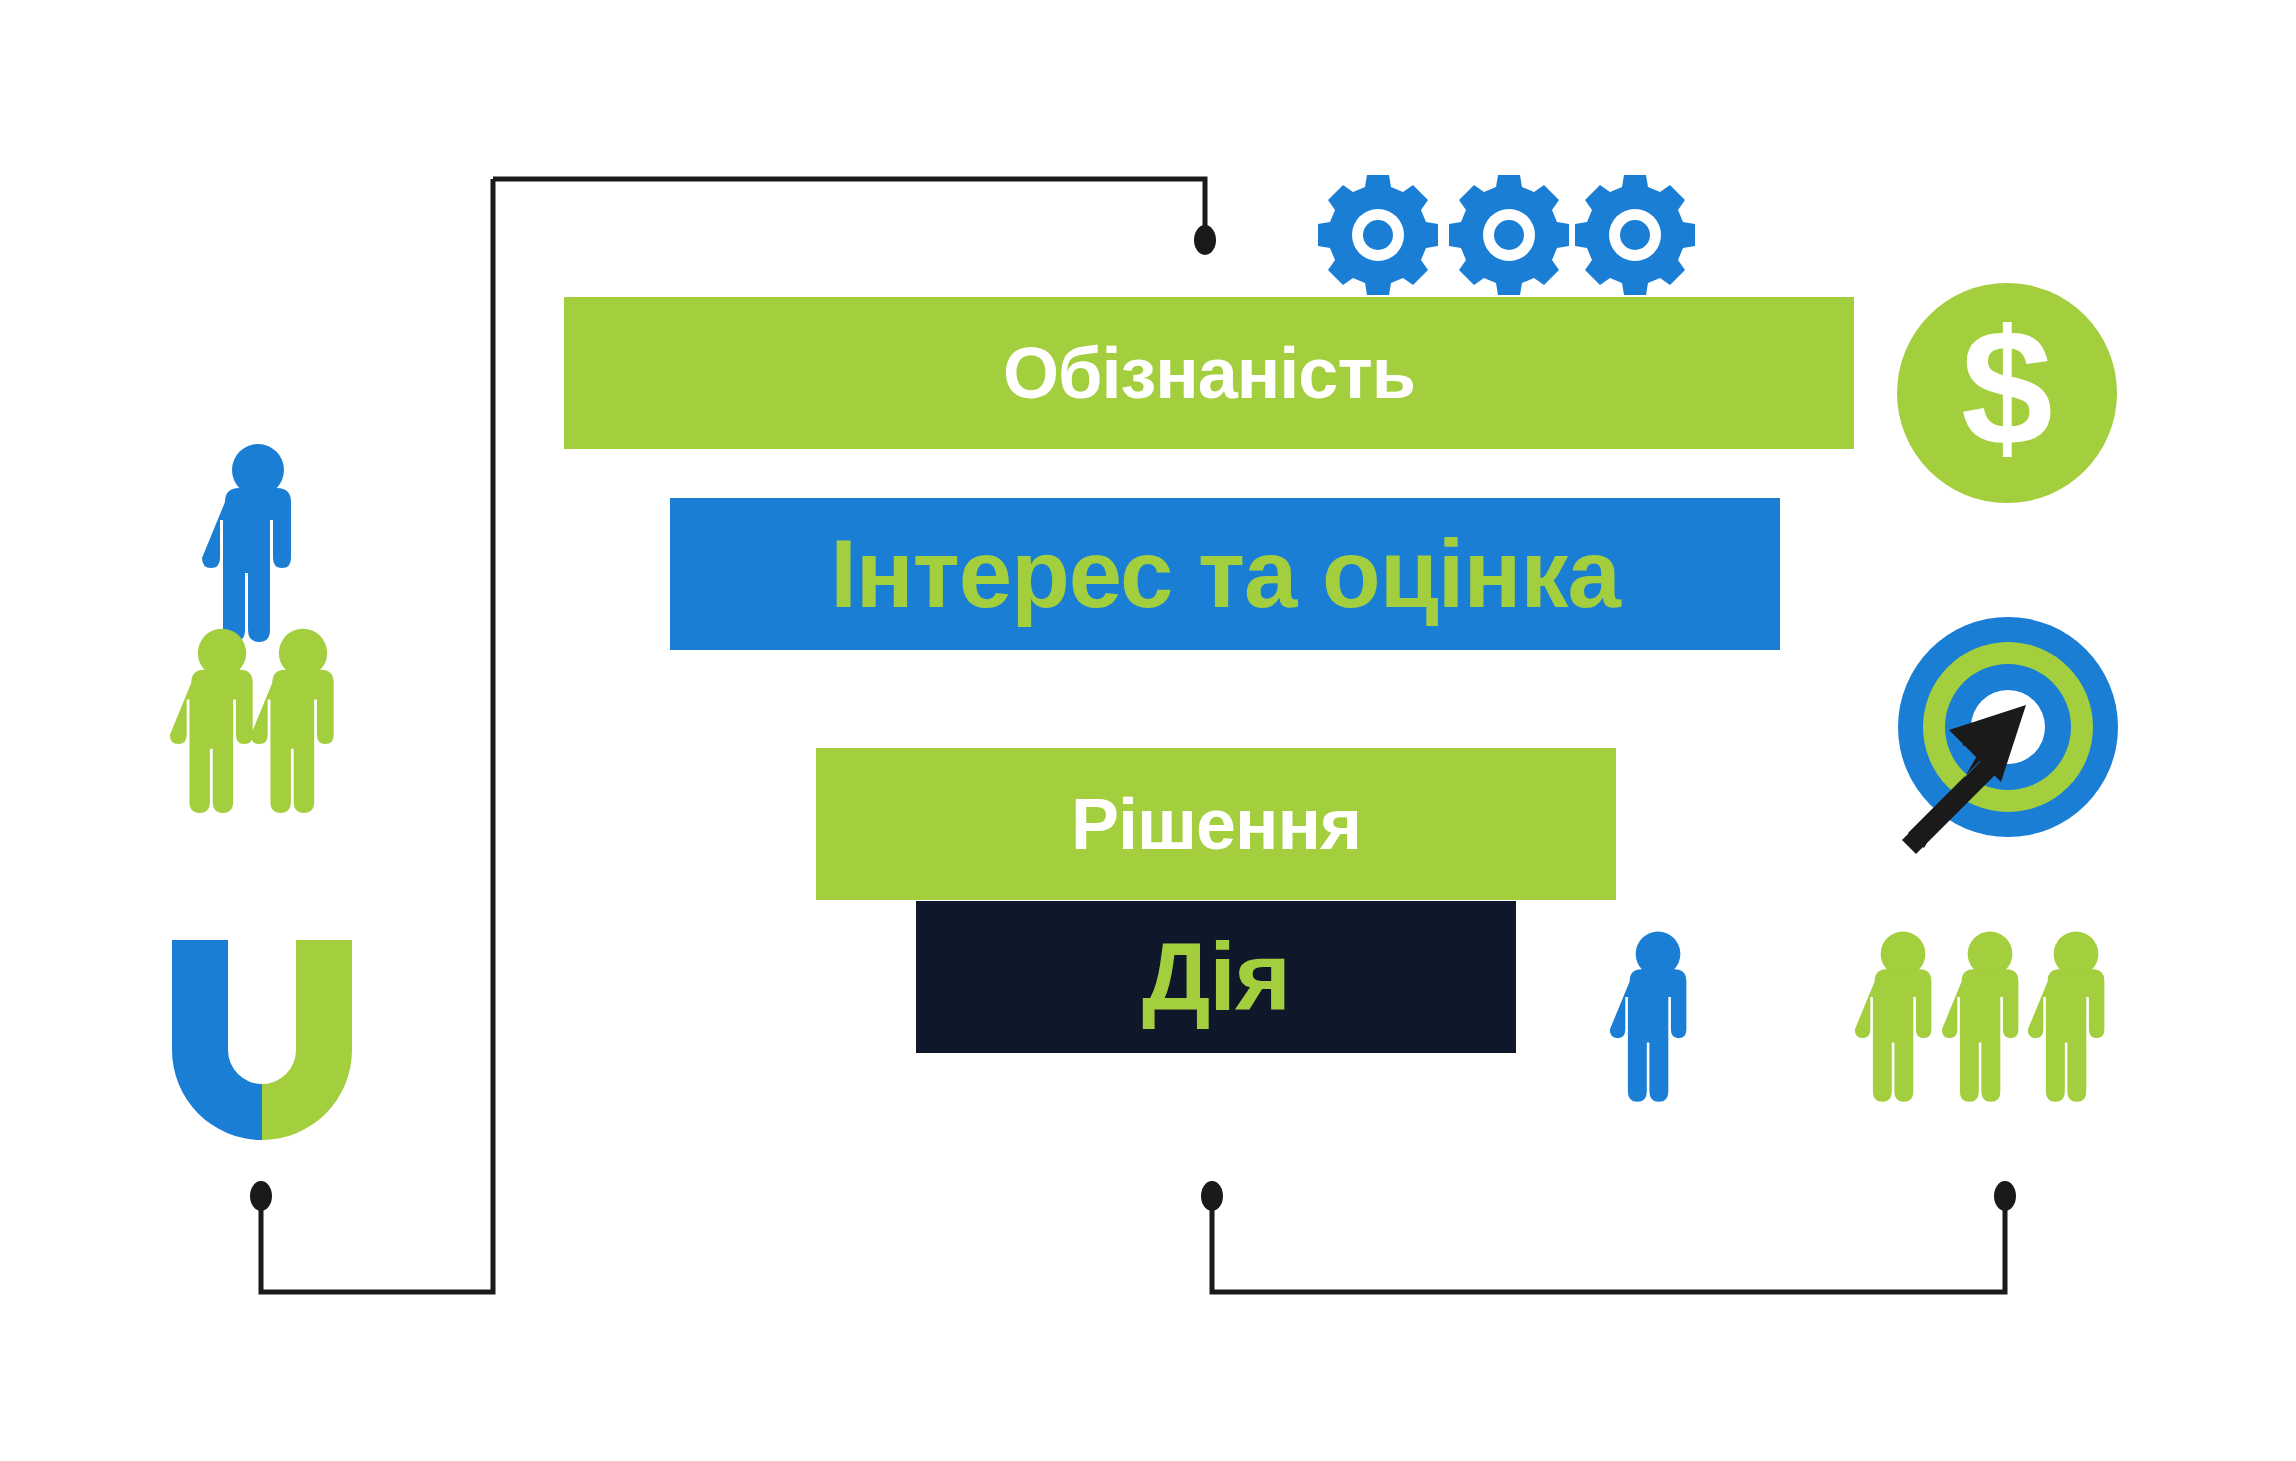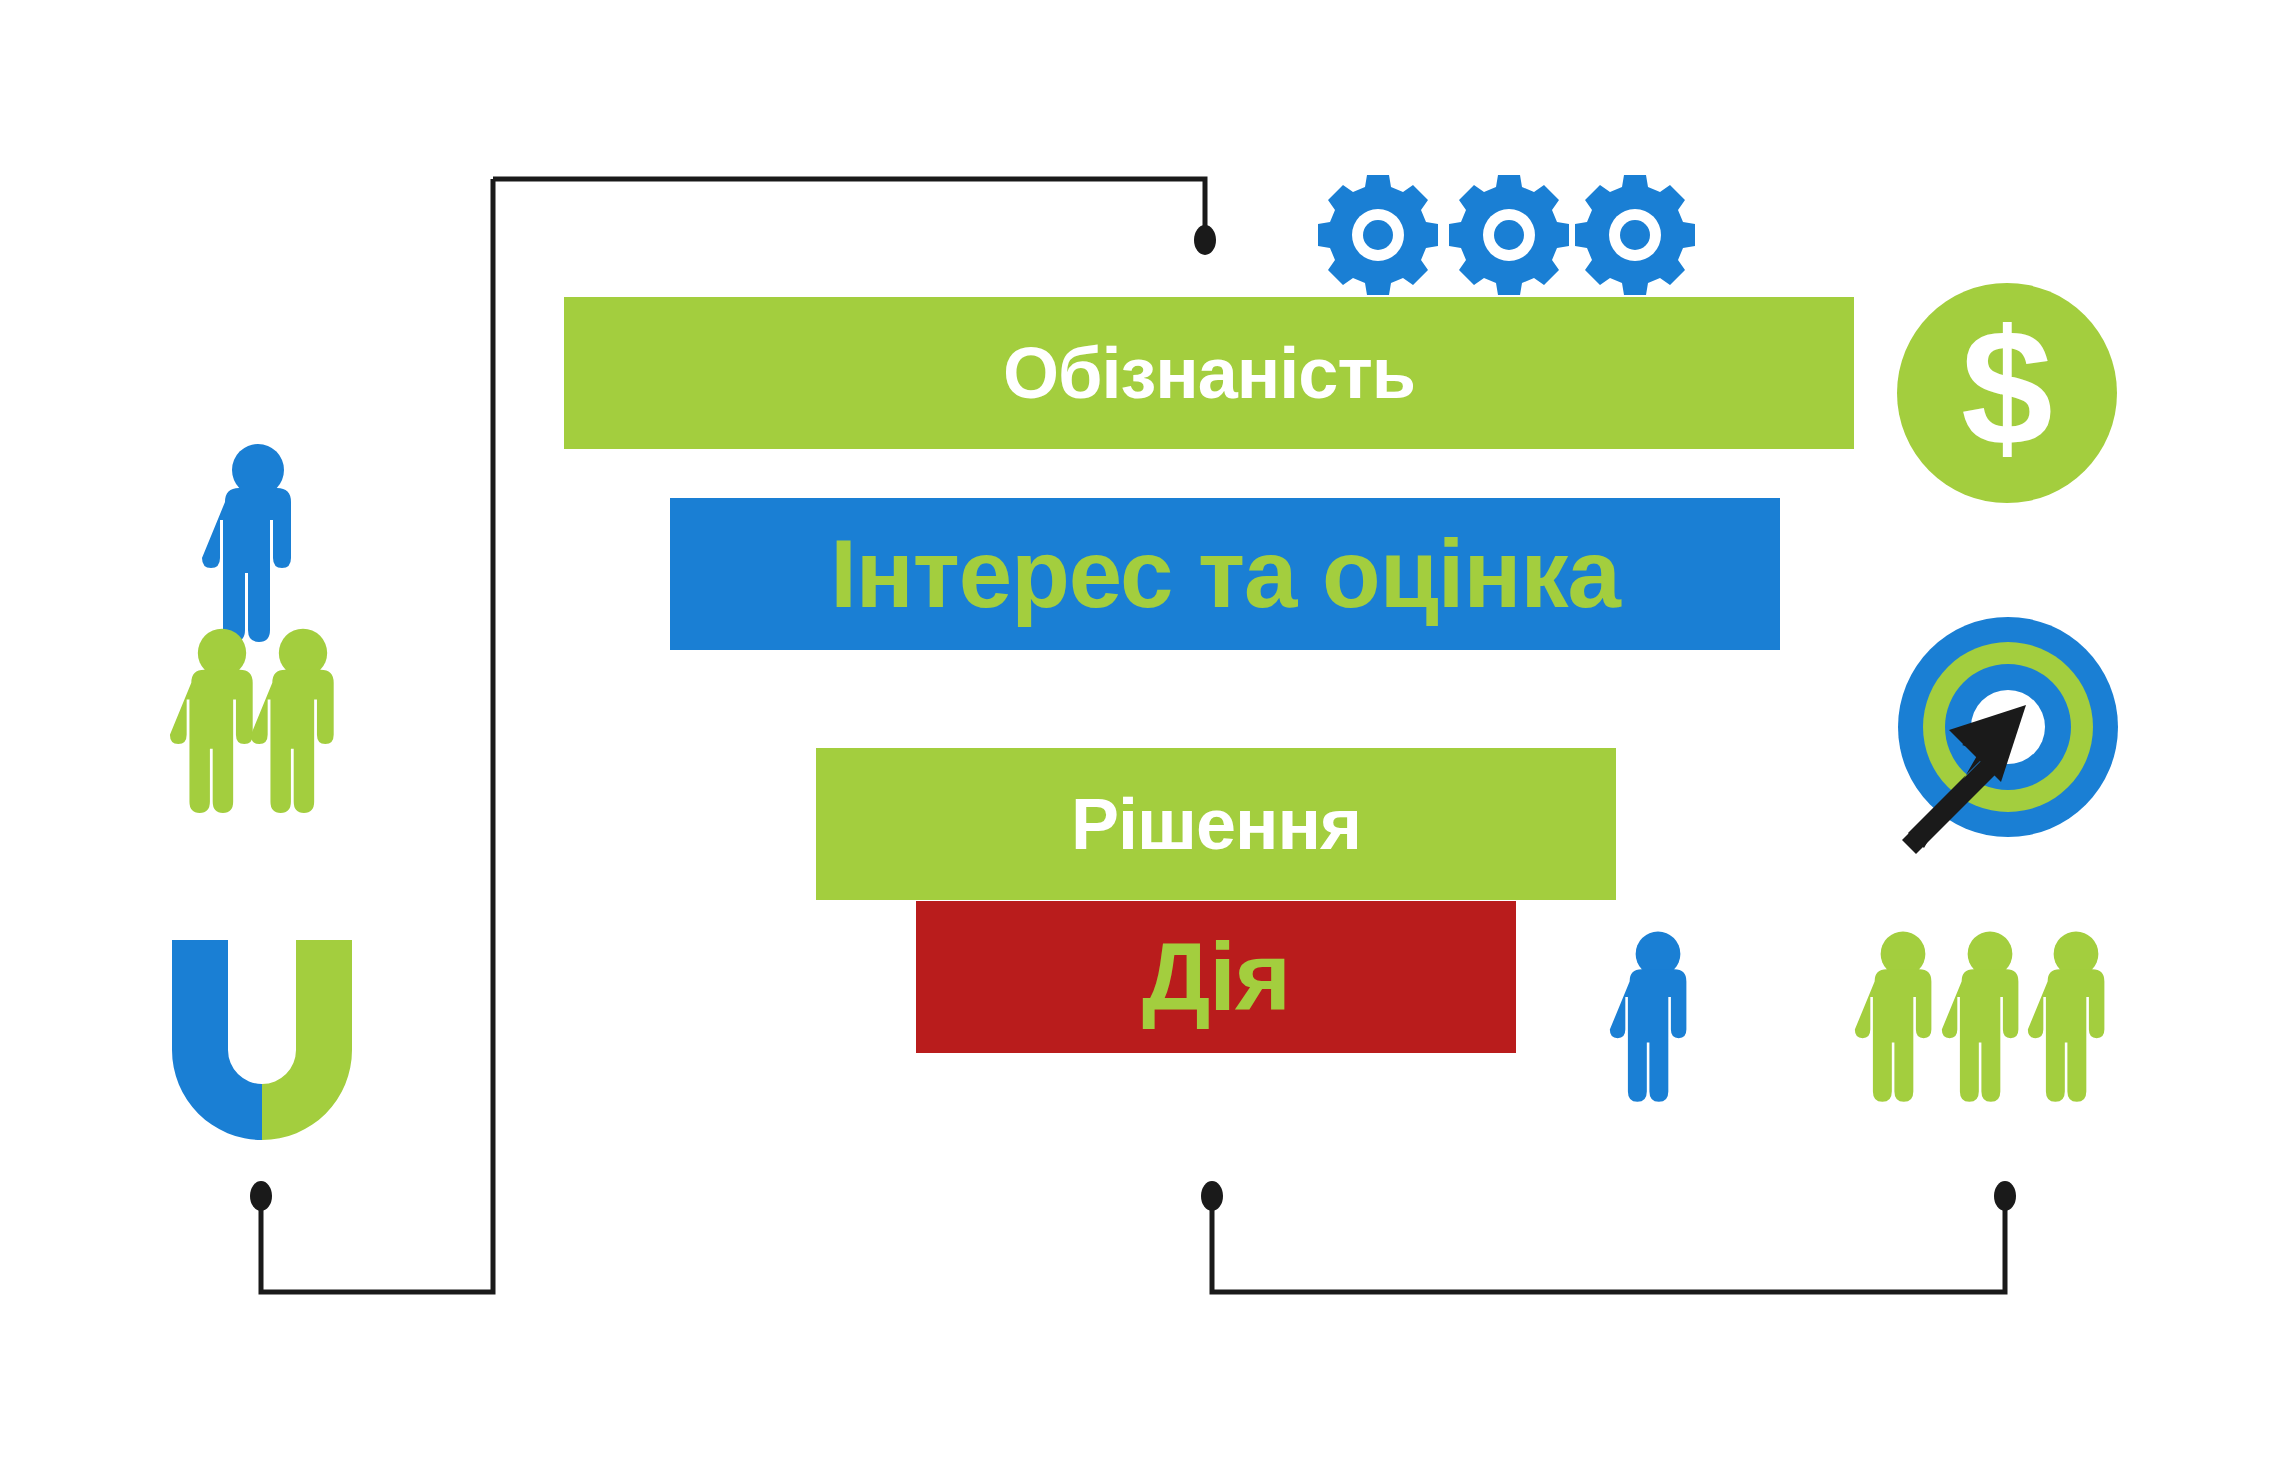--- a/index.html
+++ b/index.html
@@ -154,17 +154,17 @@
 
   <div class="bar" id="bar1" style="background: rgb(163, 206, 62);">
     <span style="color: rgb(255, 255, 255);">Обізнаність</span>
   </div>
   <div class="bar" id="bar2" style="background: rgb(26, 127, 212); margin-left: 14px;">
     <span style="color: rgb(163, 206, 62);">Інтерес та оцінка</span>
   </div>
   <div class="bar" id="bar3" style="background: rgb(163, 206, 62);">
     <span style="color: rgb(255, 255, 255);">Рішення</span>
   </div>
-  <div class="bar" id="bar4" style="background: #b91c1c;">
+  <div class="bar" id="bar4" style="background: #0f172a;">
     <span style="color: rgb(163, 206, 62);">Дія</span>
   </div>
 
 </div>
 
 </body></html>

